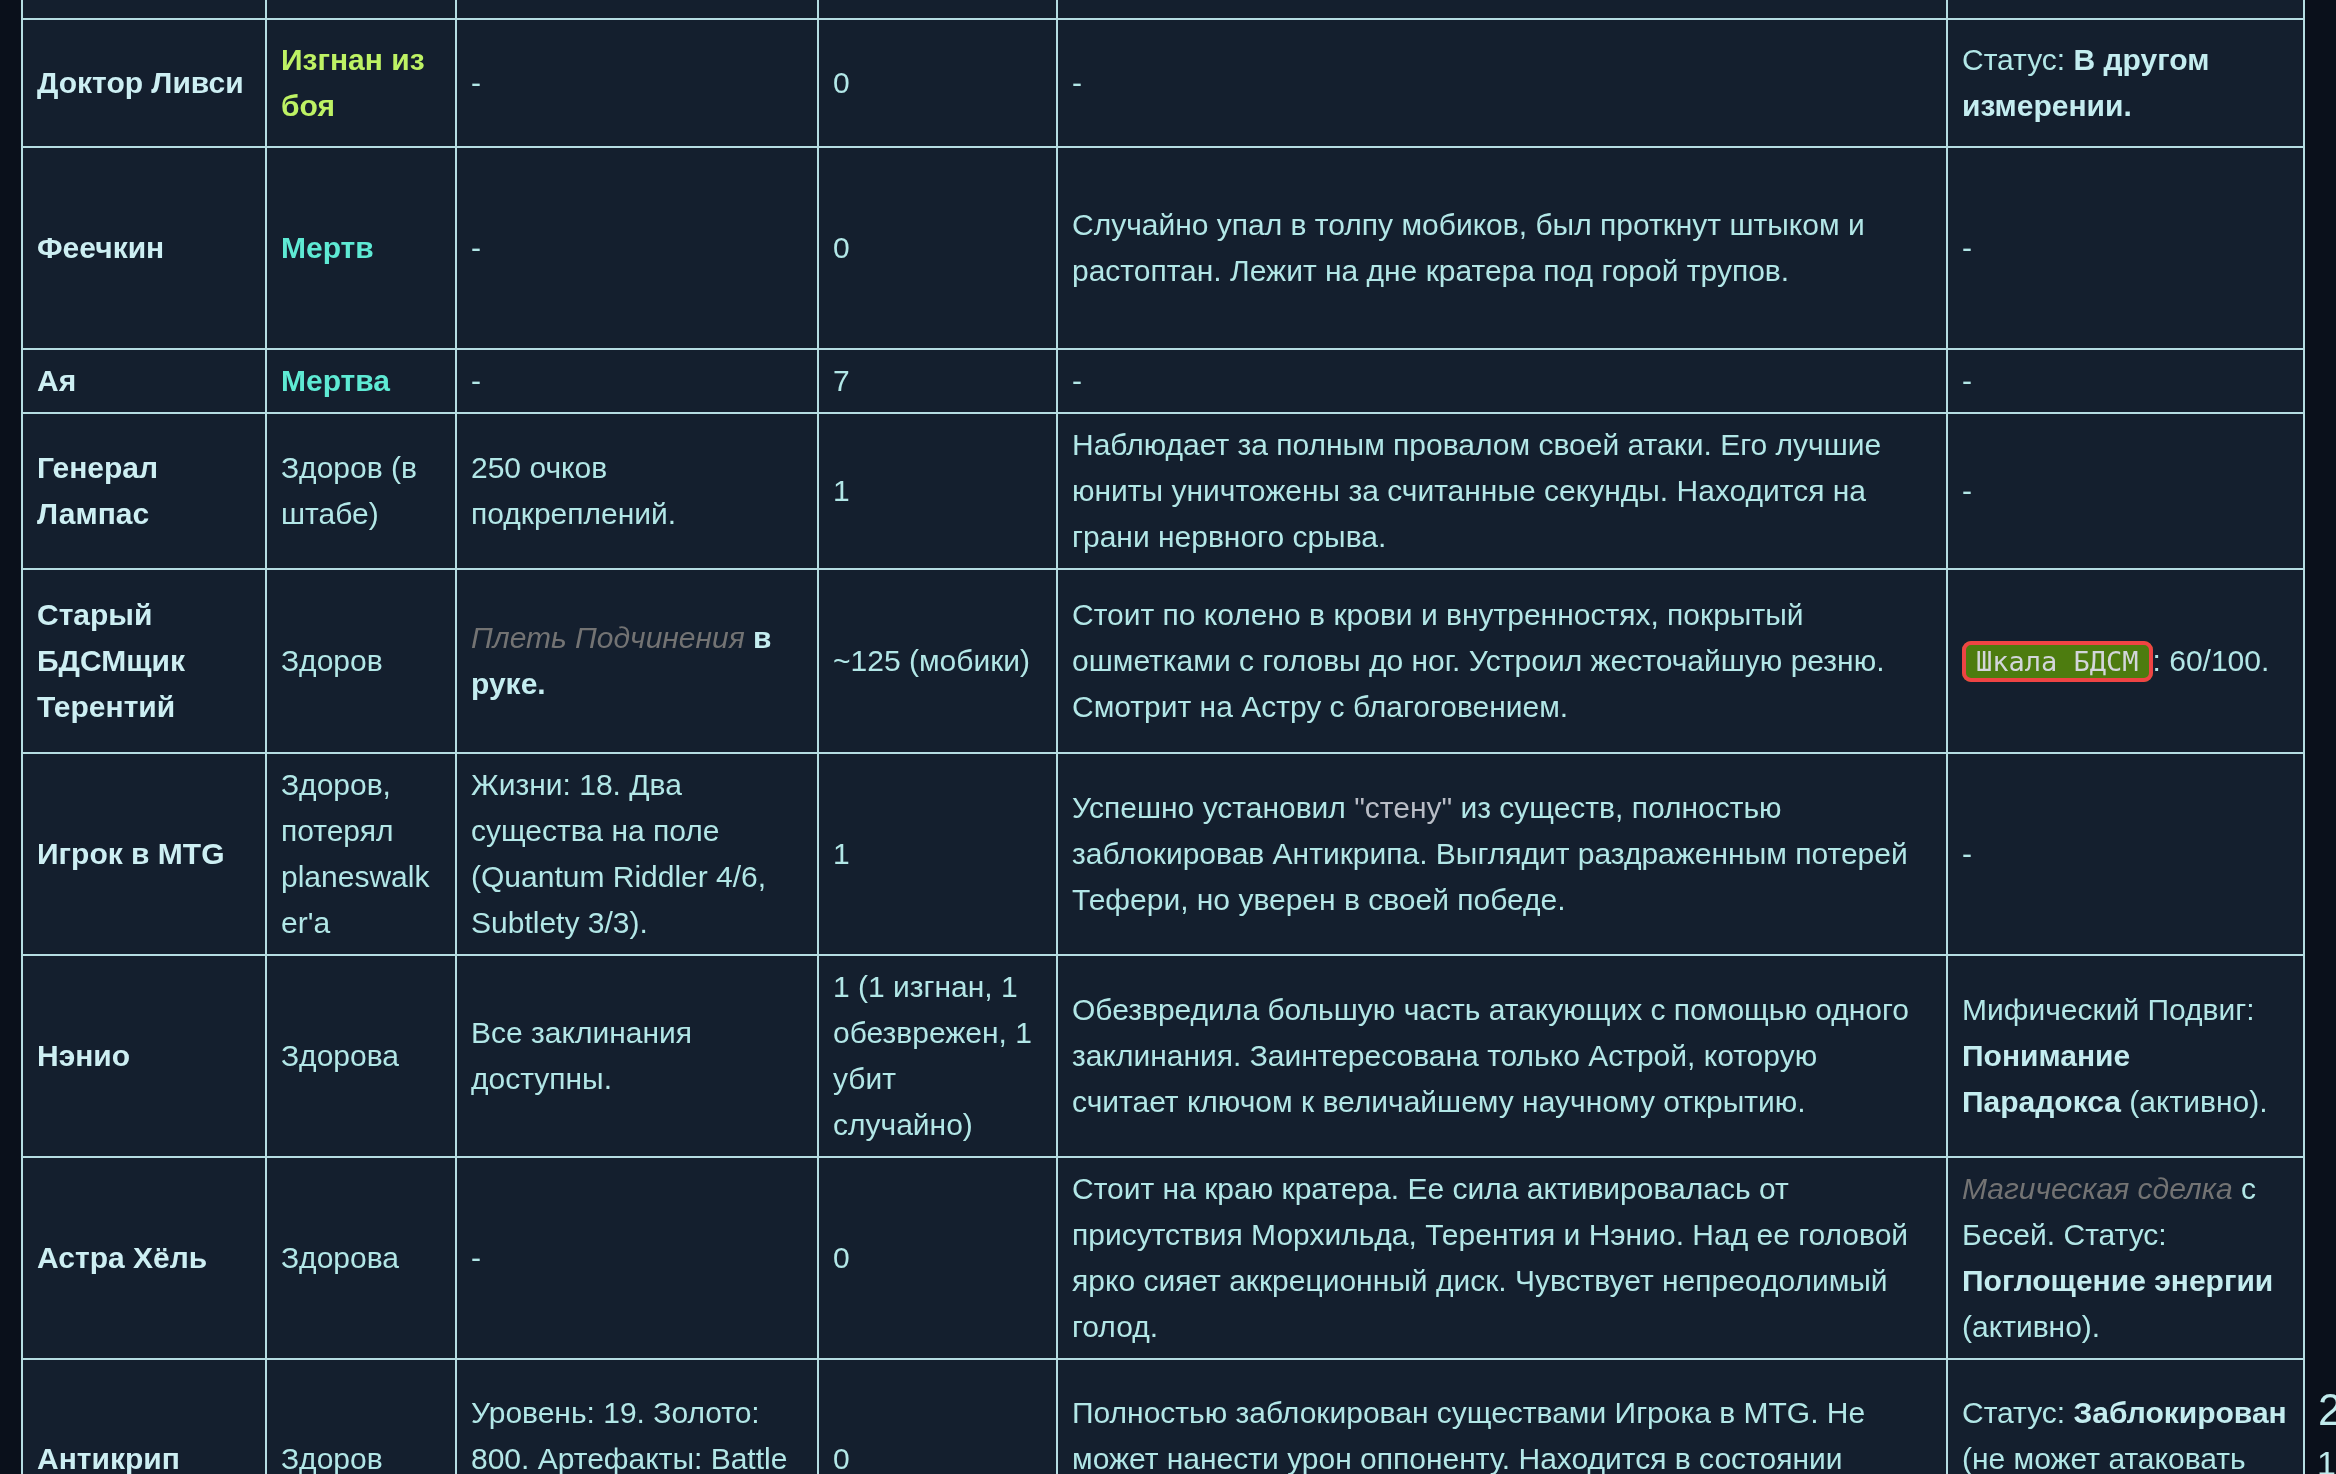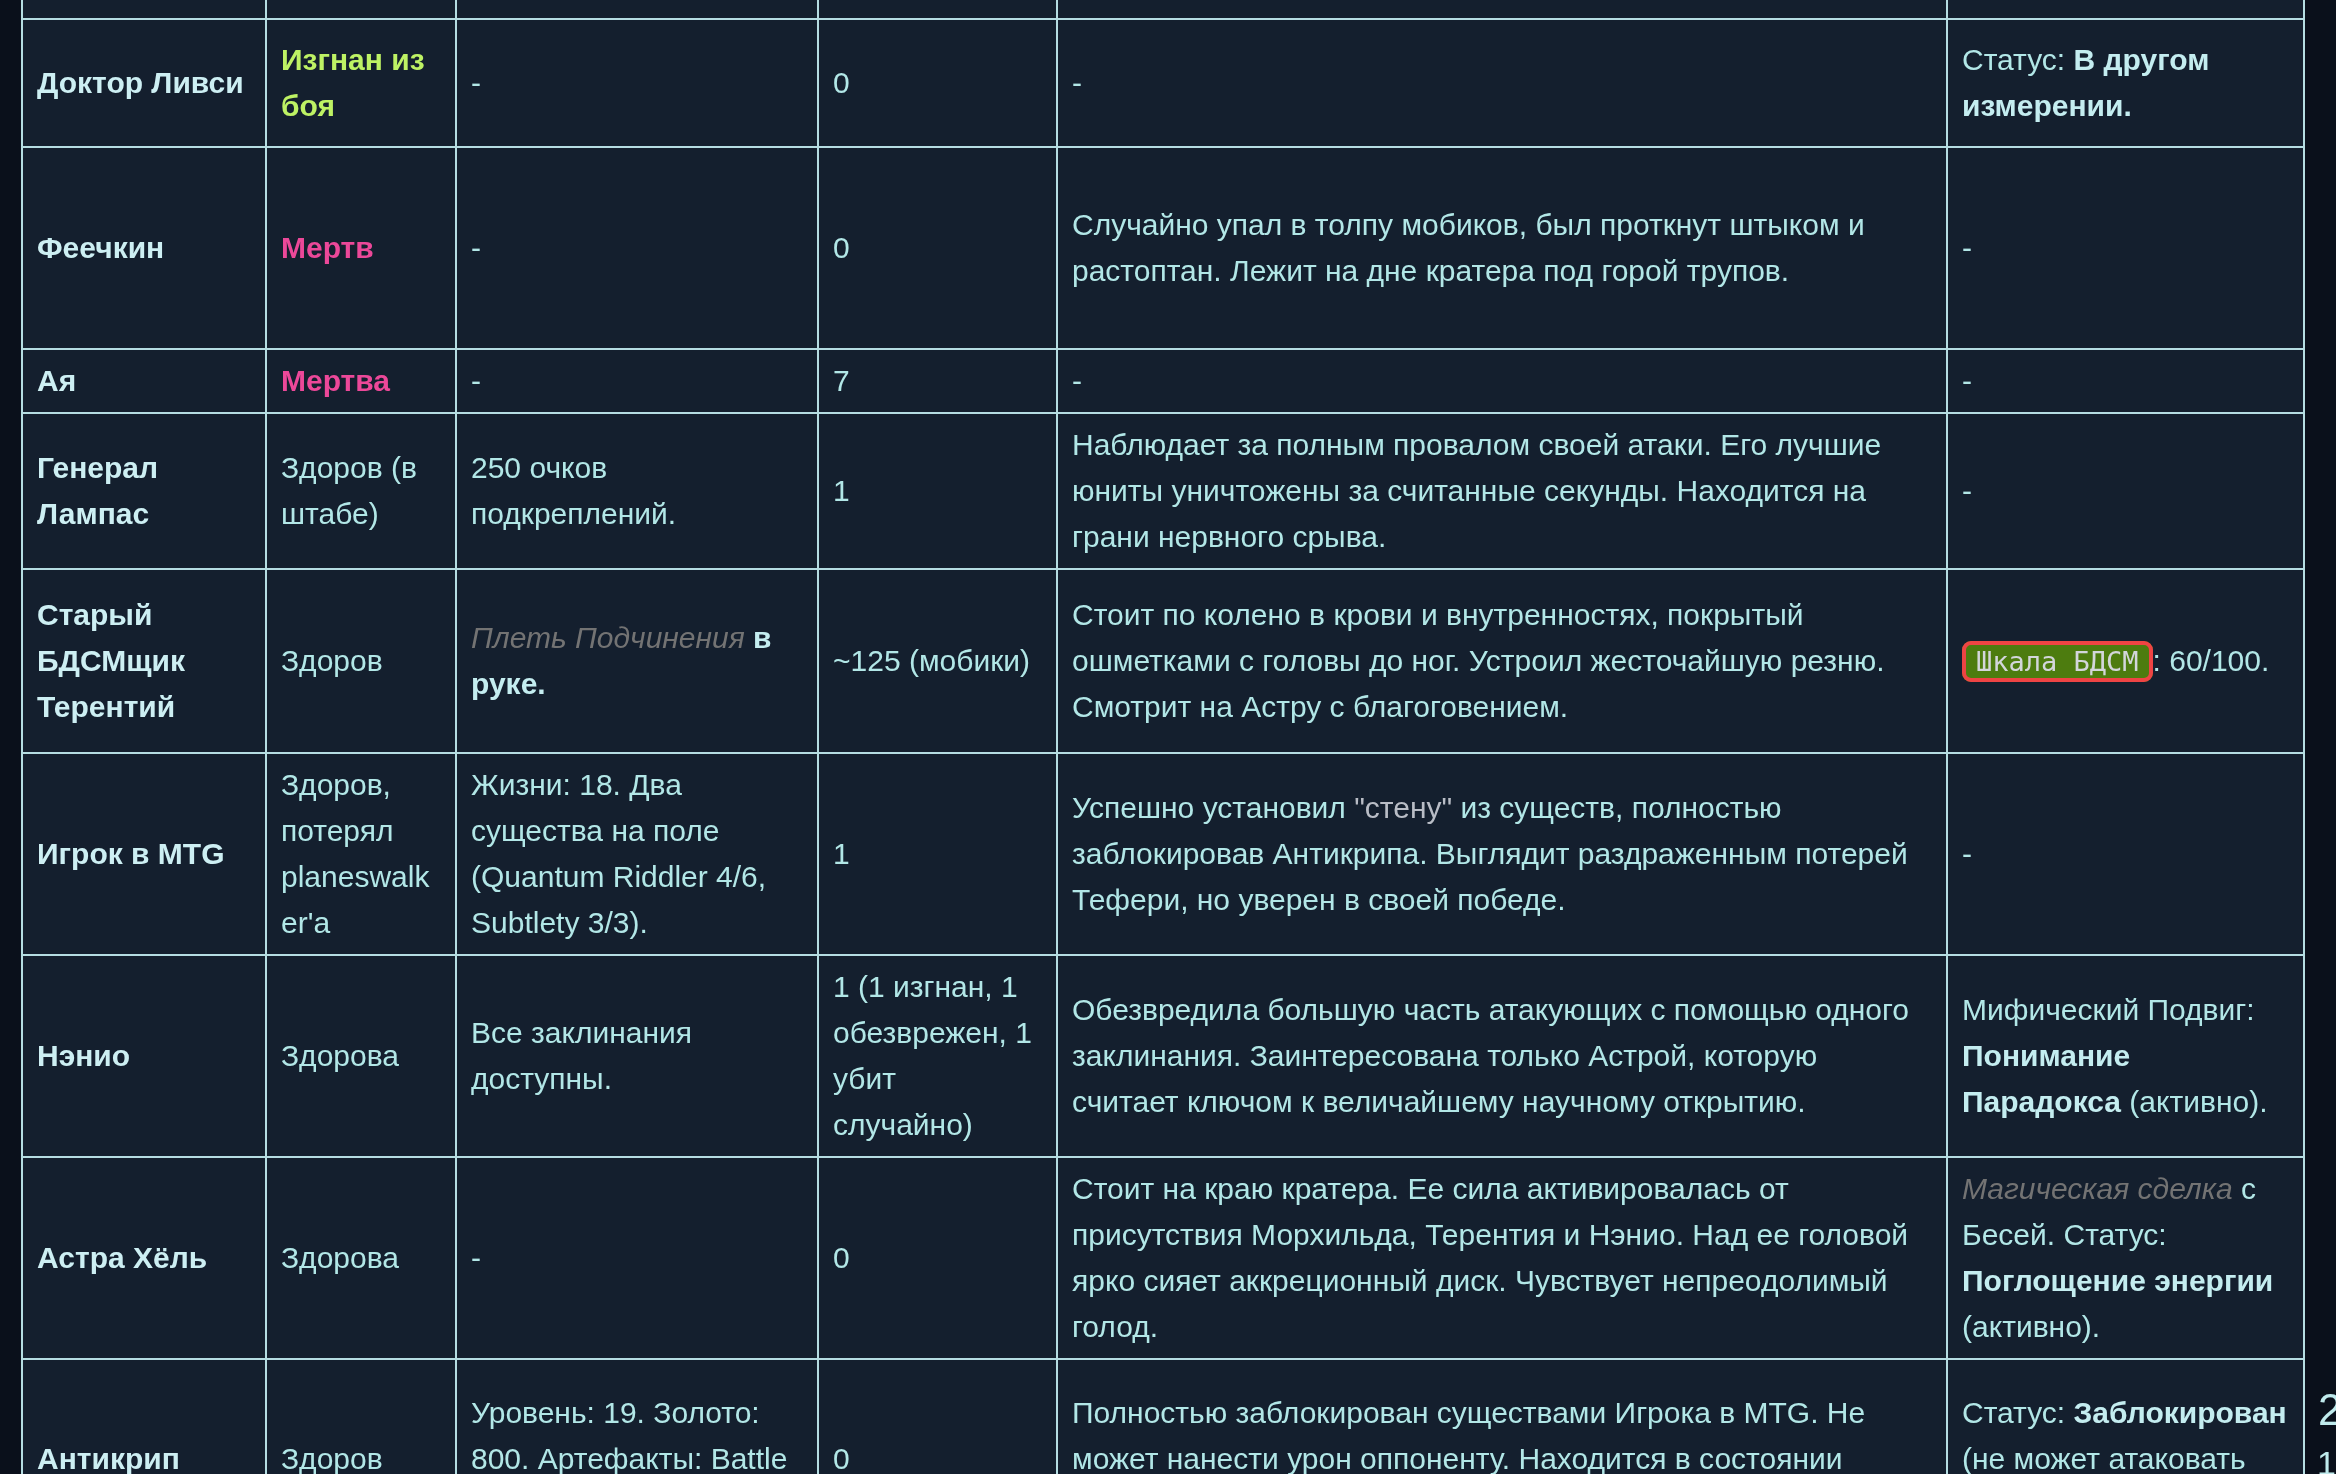--- a/index.html
+++ b/index.html
@@ -25,21 +25,21 @@
     color:#b2e7e7;
     font-size:30px;
     line-height:46px;
     overflow-wrap:anywhere;
   }
   td span{white-space:pre-wrap;}
   .name{font-weight:bold;color:#cdeff3;}
   .b{font-weight:bold;color:#c4edf0;}
   .i{font-style:italic;color:#737373;}
   .g{color:#b9bdc6;}
-  .red{color:#ec4899;font-weight:bold;}
+  .red{color:#5eead4;font-weight:bold;}
   .blue{color:#bef264;font-weight:bold;}
   .code{
     font-family:"DejaVu Sans Mono","Liberation Mono",monospace;
     background:#4d7c0f;color:#d3d6db;
     border:4px solid #ef4444;border-radius:9px;
     padding:1px 10px;font-size:27px;
   }
   .frag{
     position:absolute;color:#bfeaec;font-size:34px;line-height:34px;
   }

